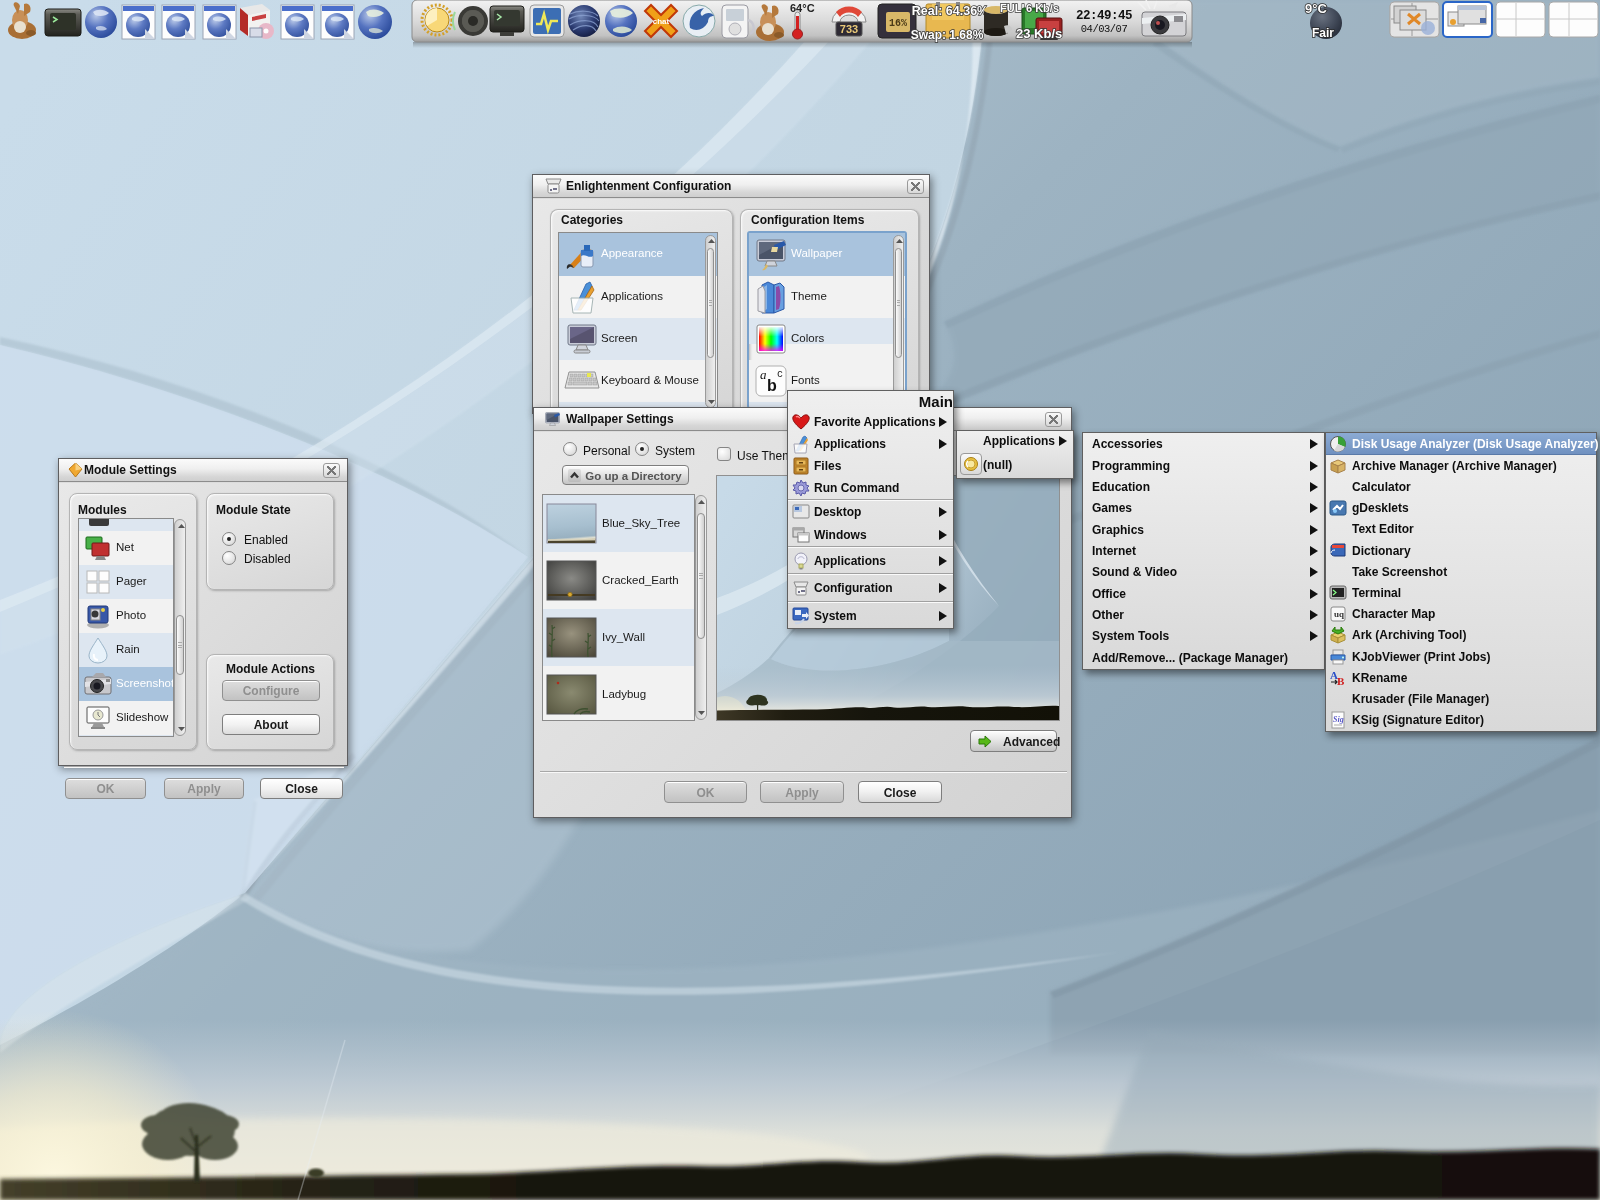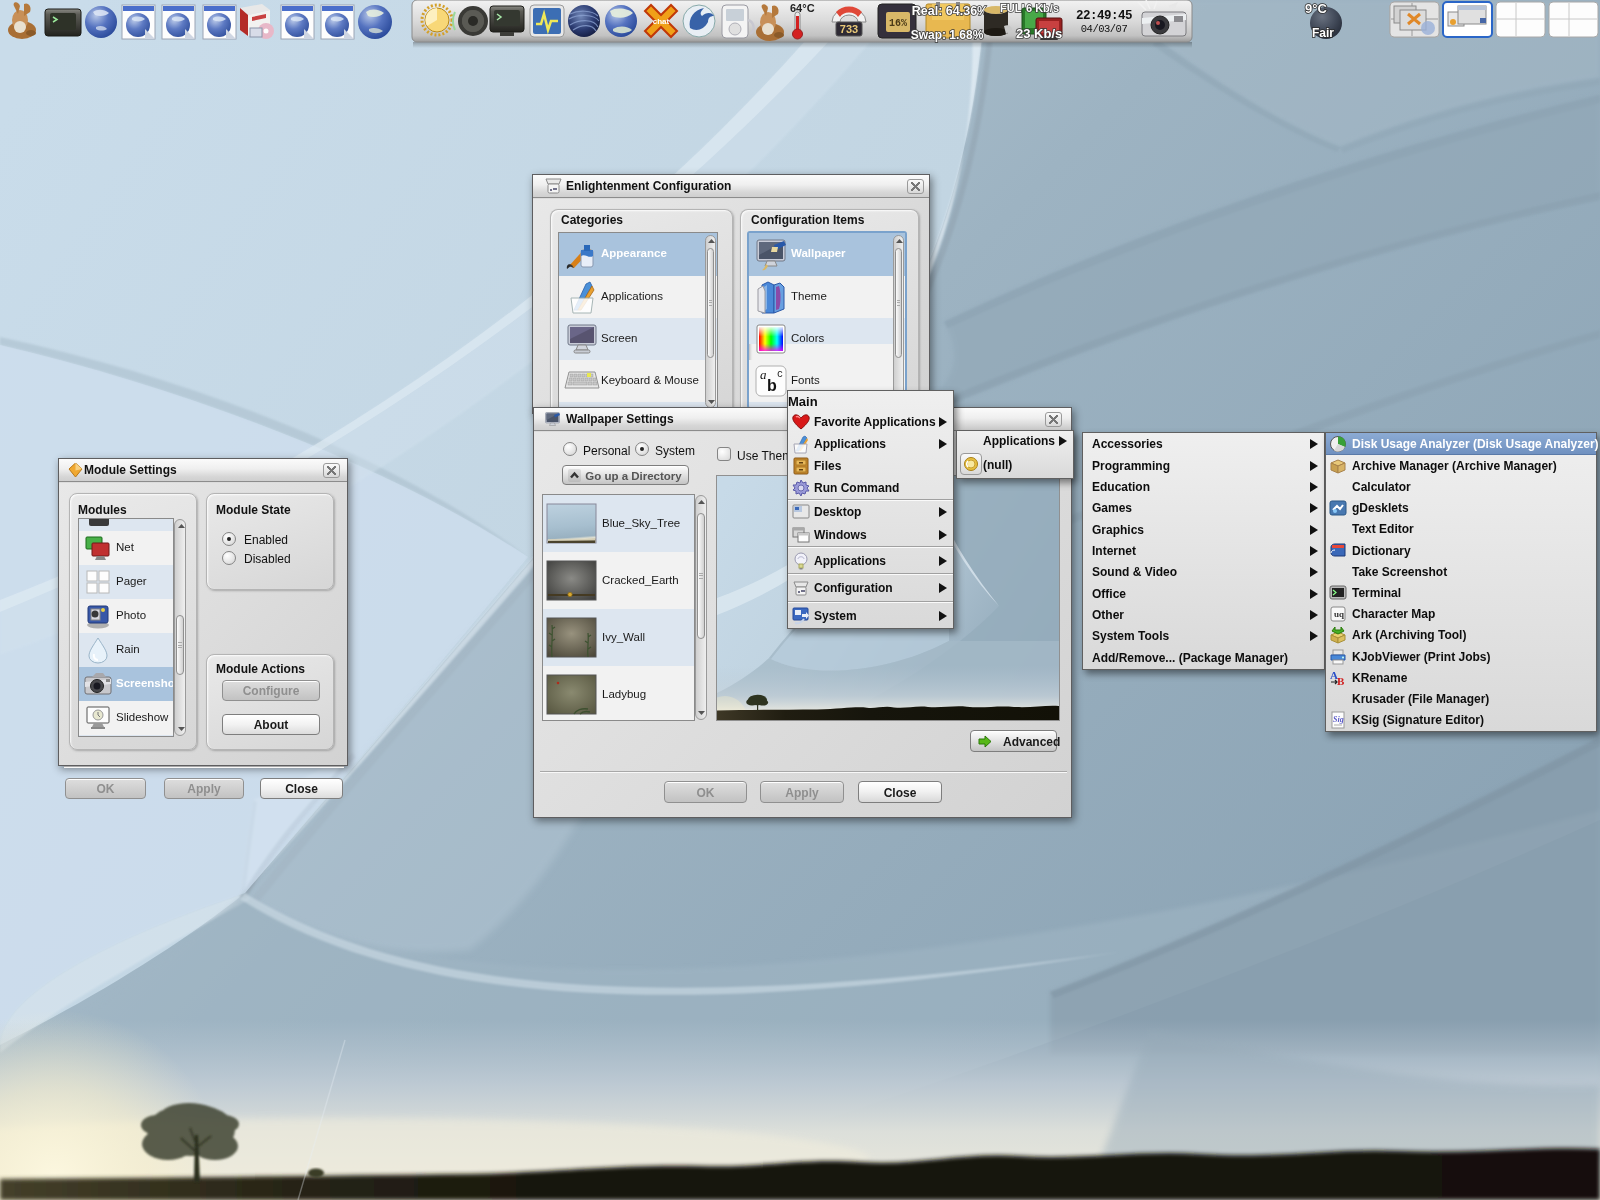--- a/index.html
+++ b/index.html
@@ -27,21 +27,21 @@
   background:linear-gradient(160deg,#e9e9e9,#d6d6d6);
   box-shadow: inset 1px 1px 2px rgba(255,255,255,0.9), 1px 1px 2px rgba(120,120,120,0.5); }
 .flabel { position:absolute; font-size:12px; font-weight:bold; color:#111; }
 .list { position:absolute; background:#f2f2f2; border:1px solid #8a8a8a;
   box-shadow: inset 1px 1px 3px rgba(0,0,0,0.25); overflow:hidden; }
 .row { position:absolute; left:0; right:0; }
 .rowtxt { position:absolute; font-size:11.5px; color:#1a1a1a; white-space:nowrap; }
 .rowsel { background:#a9c3dd; }
 .rowalt { background:#dde6f0; }
 .rowwhite { background:#f2f2f2; }
-.seltxt { color:#fff; font-weight:bold; }
+.seltxt { color:#fff; font-weight:normal; }
 .btn { position:absolute; border:1px solid #7e7e7e; border-radius:4px;
   background:linear-gradient(#fdfdfd,#e8e8e8 40%,#c4c4c4);
   box-shadow: inset 0 1px 0 #fff; text-align:center;
   font-size:12px; font-weight:bold; color:#1a1a1a; }
 .btn.dis { background:linear-gradient(#dedede,#c2c2c2); color:#8f8f8f; border-color:#909090; }
 .sbar { position:absolute; width:11px; background:linear-gradient(90deg,#cfcfcf,#efefef);
   border:1px solid #9a9a9a; border-radius:6px; }
 .sthumb { position:absolute; left:1px; width:7px; background:linear-gradient(90deg,#fbfbfb,#d0d0d0);
   border:1px solid #8f8f8f; border-radius:5px; }
 .sthumb:after { content:""; position:absolute; left:1px; right:1px; top:50%; margin-top:-3px; height:6px;
@@ -779,31 +779,31 @@
         <path d="M1,2 L4.5,6 L8,2Z" fill="#555"></path>
       </svg>
  </div>
  <div class="frame" style="left:147px;top:34px;width:128px;height:97px"></div>
  <div class="flabel" style="left:157px;top:44px">Module State</div>
  <div class="radio on" style="left:163px;top:73px"></div>
     <div class="lbl" style="left:185px;top:74px">Enabled</div>
  <div class="radio" style="left:163px;top:92px"></div>
     <div class="lbl" style="left:185px;top:93px">Disabled</div>
  <div class="frame" style="left:147px;top:195px;width:128px;height:96px"></div>
- <div class="flabel" style="left:157px;top:203px">Module Actions</div>
+ <div class="flabel" style="left:167px;top:203px">Module Actions</div>
  <div class="btn dis" style="left:163px;top:221px;width:98px;height:21px;line-height:21px">Configure</div>
  <div class="btn" style="left:163px;top:255px;width:98px;height:21px;line-height:21px;background:linear-gradient(#ffffff,#f2f2f2 50%,#dcdcdc)">About</div>
  <div class="abs" style="left:5px;top:307px;width:280px;height:2px;border-top:1px solid #a8a8a8;border-bottom:1px solid #f8f8f8"></div>
  <div class="btn dis" style="left:6px;top:319px;width:81px;height:21px;line-height:21px">OK</div>
  <div class="btn dis" style="left:105px;top:319px;width:80px;height:21px;line-height:21px">Apply</div>
  <div class="btn" style="left:201px;top:319px;width:83px;height:21px;line-height:21px;background:linear-gradient(#ffffff,#f2f2f2 50%,#dcdcdc)">Close</div>
 </div>
 
 <div class="menu" style="left:787px;top:390px;width:167px;z-index:8">
- <div class="mi" style="height:20px;text-align:left;font-size:13px"><span style="line-height:21px">Main</span></div>
+ <div class="mi" style="height:20px;text-align:right;font-size:15px"><span style="line-height:21px">Main</span></div>
  <div class="mi" style="height:22px">
   <svg class="mico" viewBox="0 0 20 20">
         <path d="M10,17 C4,12 1,8 2,5 C3,2 7,2 10,6 C13,2 17,2 18,5 C19,8 16,12 10,17 Z" fill="#d81818" stroke="#881010"></path>
         <path d="M5,5 C6,4 8,5 9,6" stroke="#f88" stroke-width="1.5" fill="none"></path>
       </svg>
   <span class="mtx">Favorite Applications</span>
       <span class="arr"></span>
     </div>
  <div class="mi" style="height:22px">
   <svg class="mico" viewBox="0 0 20 20">

